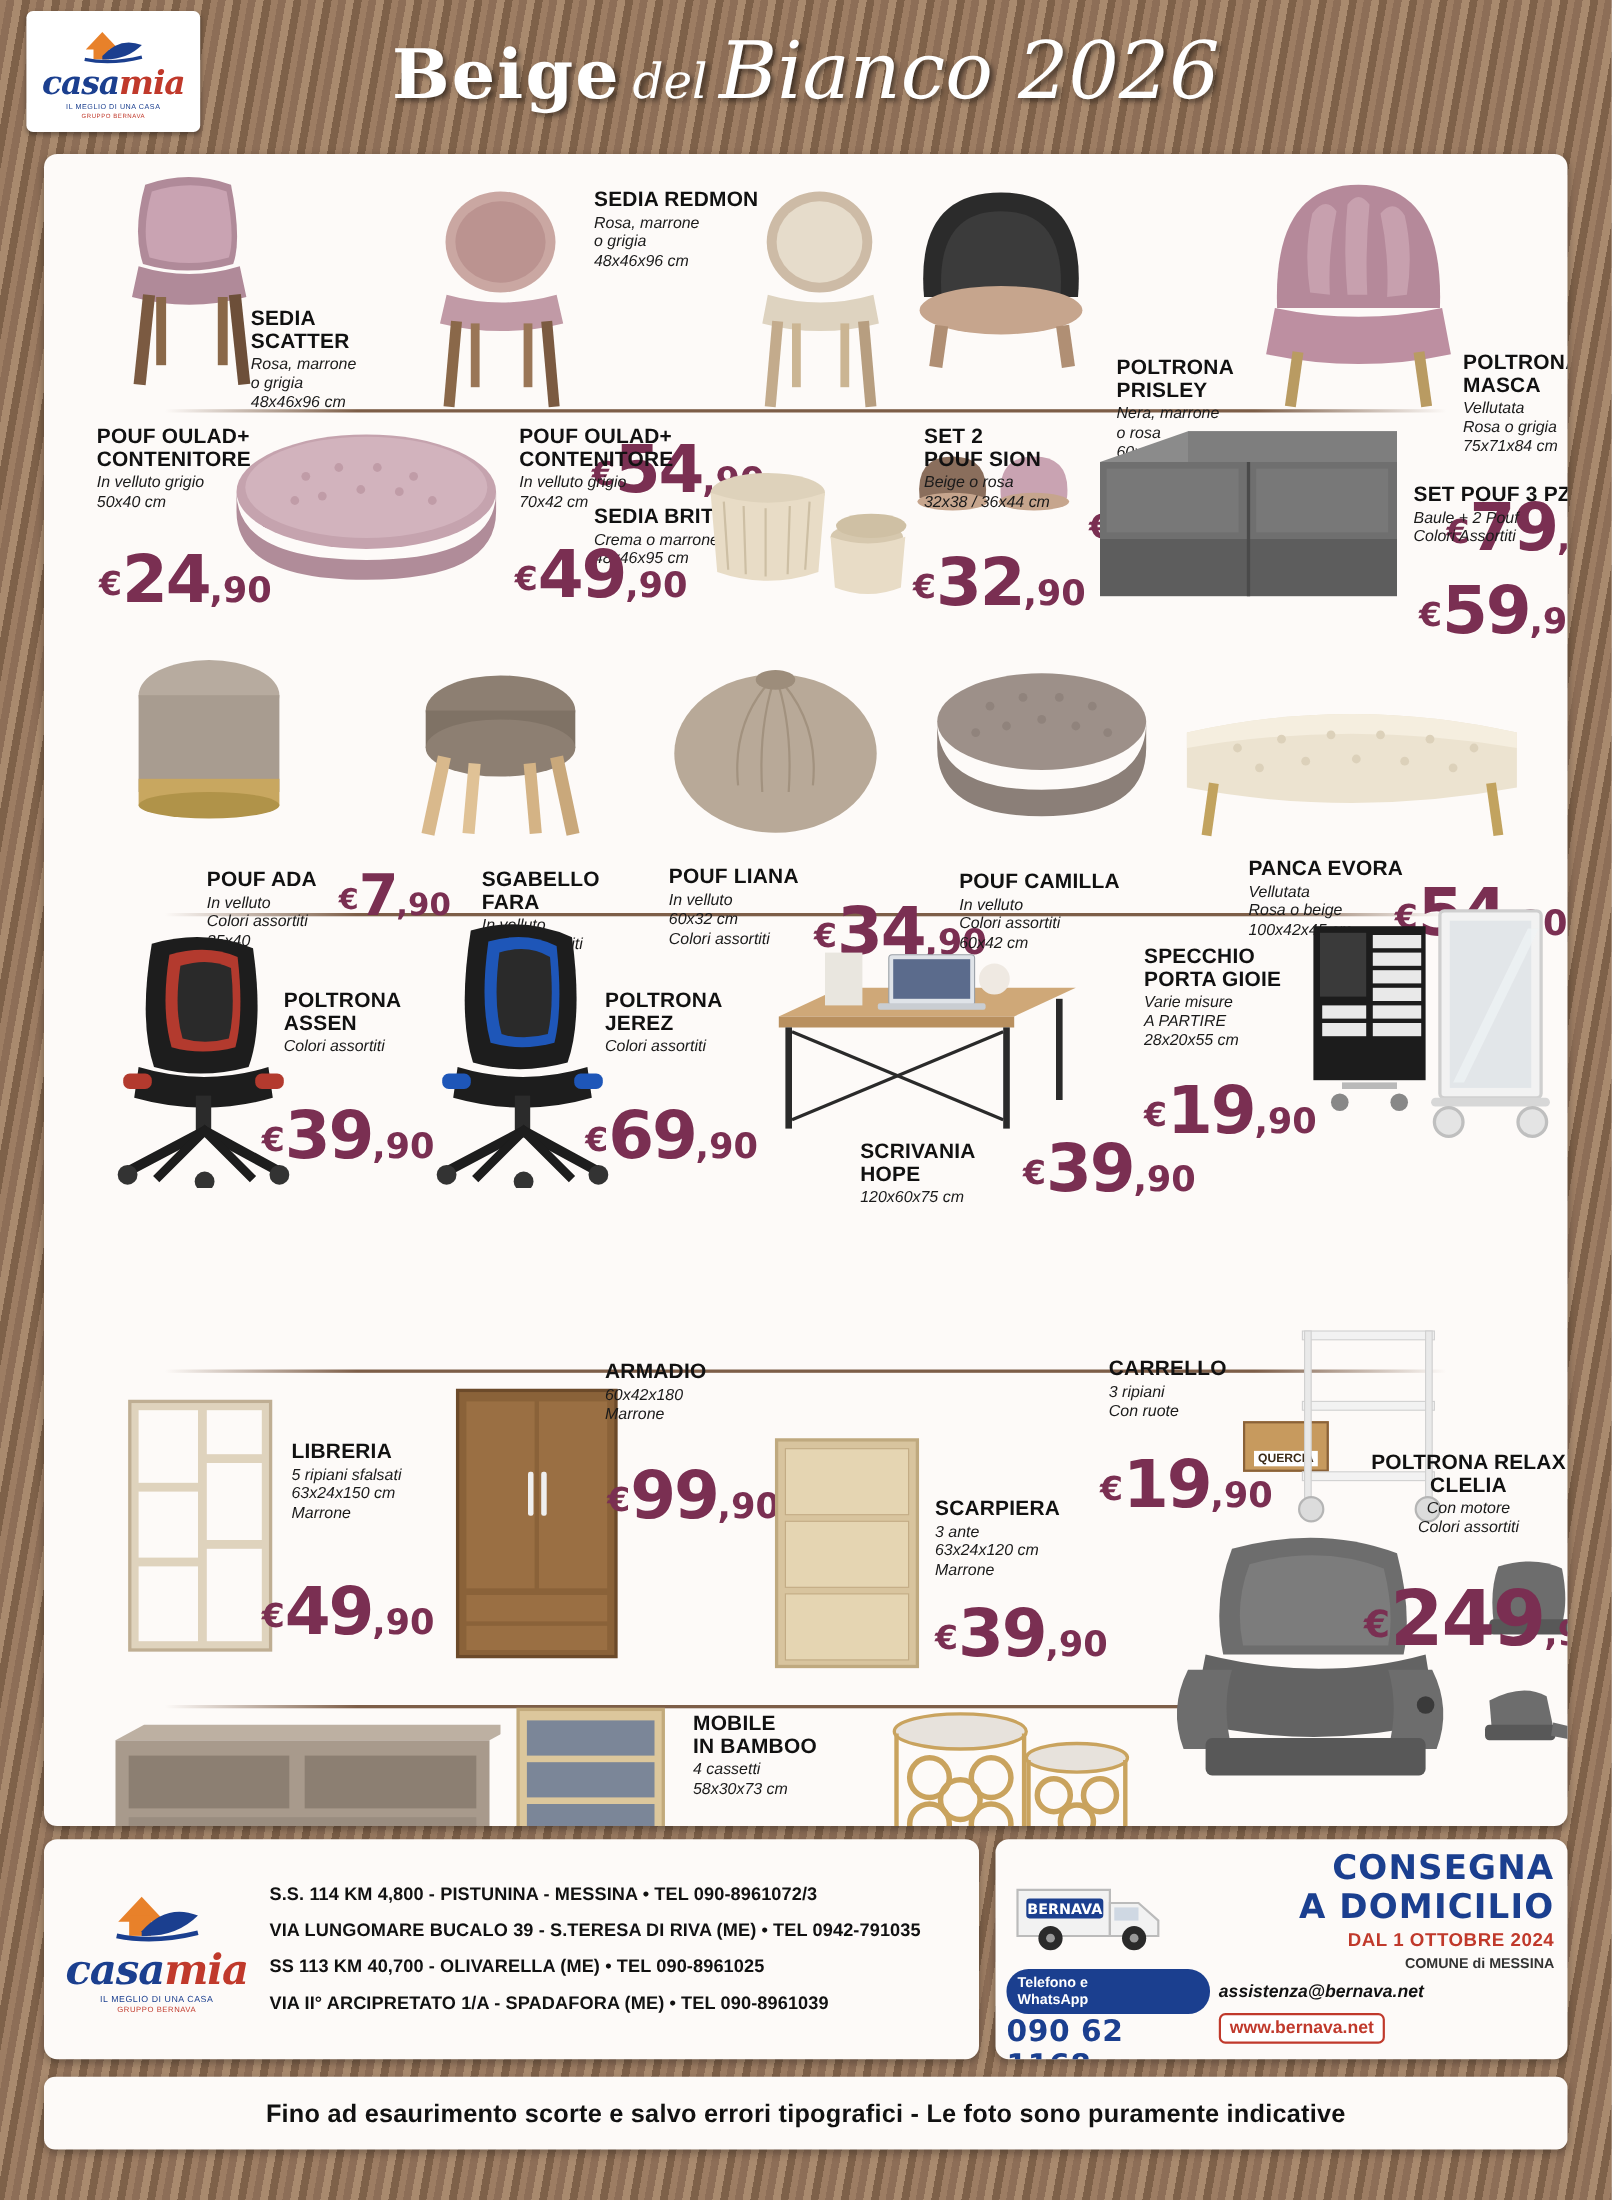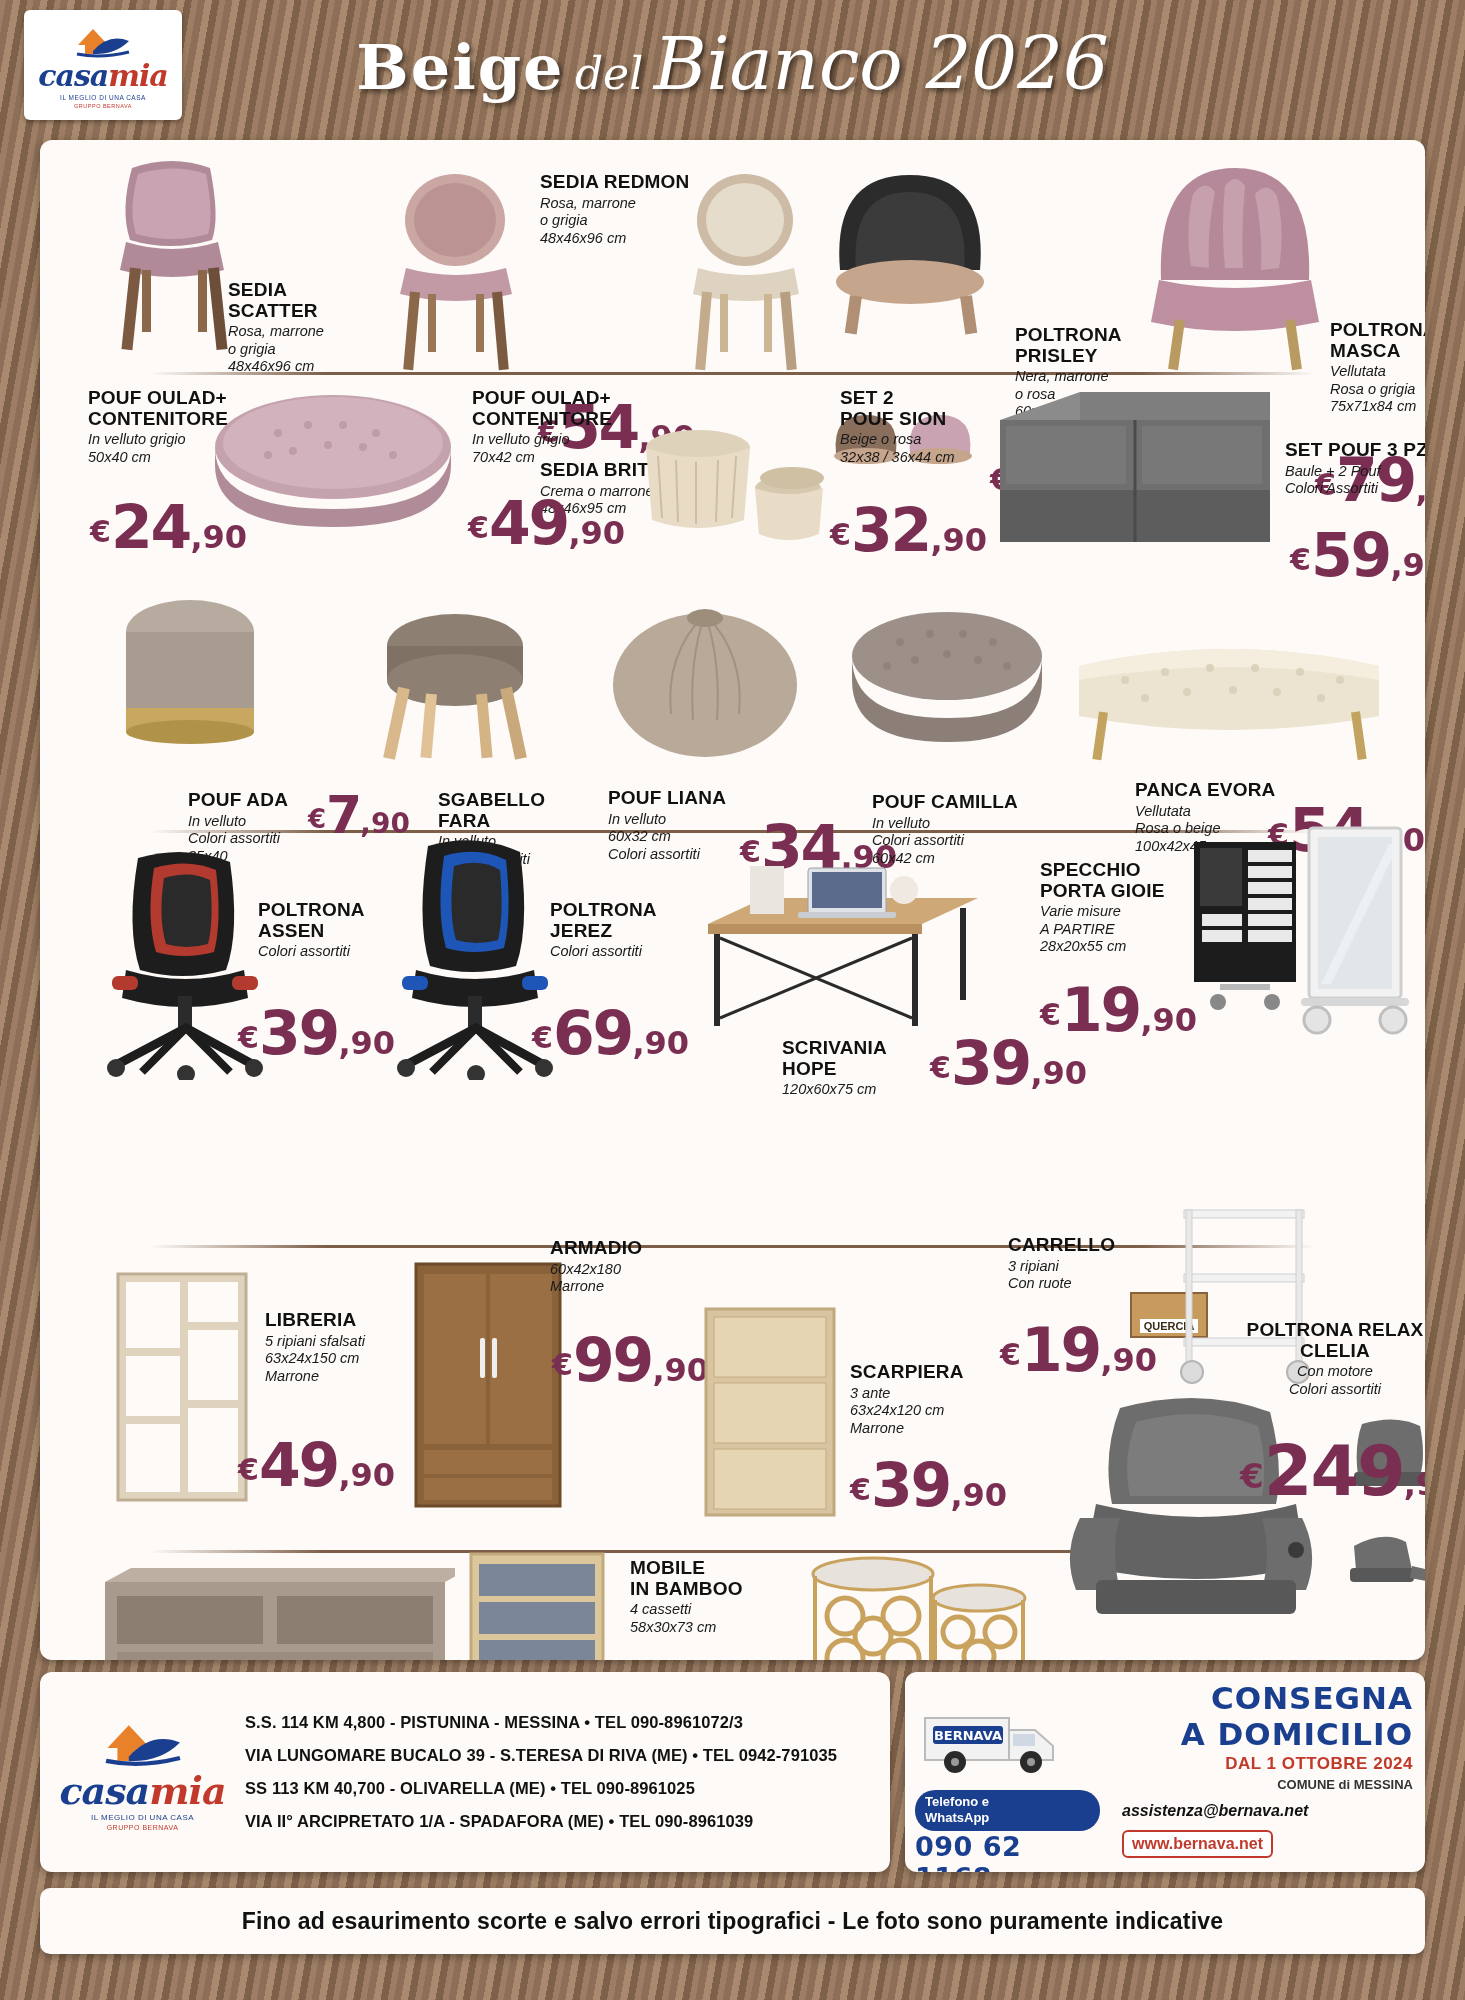--- a/index.html
+++ b/index.html
@@ -112,21 +112,21 @@
     background: #fdfaf8; border-radius: 12px;
     box-shadow: 0 3px 8px rgba(0,0,0,.3);
     overflow: hidden;
   }
   .consegna { position:absolute; right: 12px; top: 8px; text-align: right; }
   .consegna .l1 { font-weight: bold; font-size: 31px; color:#1b3f8f; letter-spacing: 1px; font-family:"DejaVu Sans", sans-serif;}
   .consegna .l2 { font-weight: bold; font-size: 31px; color:#1b3f8f; letter-spacing: 1px; font-family:"DejaVu Sans", sans-serif;}
   .consegna .l3 { font-weight: bold; font-size: 17px; color:#c0392b; letter-spacing: .5px; margin-top:2px;}
   .consegna .l4 { font-size: 13px; color:#333; font-weight: bold; margin-top: 3px;}
   .van { position:absolute; left: 14px; top: 28px; width: 150px; height: 78px;}
-  .contact-row { position: absolute; left: 10px; top: 118px; width: 500px; display:flex; gap: 22px;}
+  .contact-row { position: absolute; left: 10px; top: 118px; width: 500px; display:flex; gap: 8px;}
   .pill-blue {
     background: #1b3f8f; color: #fff; border-radius: 20px;
     padding: 4px 10px; font-size: 13px; font-weight: bold; line-height: 1.25;
   }
   .num { color: #1b3f8f; font-weight: bold; font-size: 27px; letter-spacing: .5px; font-family: "DejaVu Sans", sans-serif;}
   .mail { font-style: italic; font-weight: bold; font-size: 16px; color: #111; }
   .weburl {
     background: #fff; border: 2px solid #c0392b; border-radius: 6px;
     color: #c0392b; font-weight: bold; font-size: 16px; padding: 3px 8px; display:inline-block;
   }

